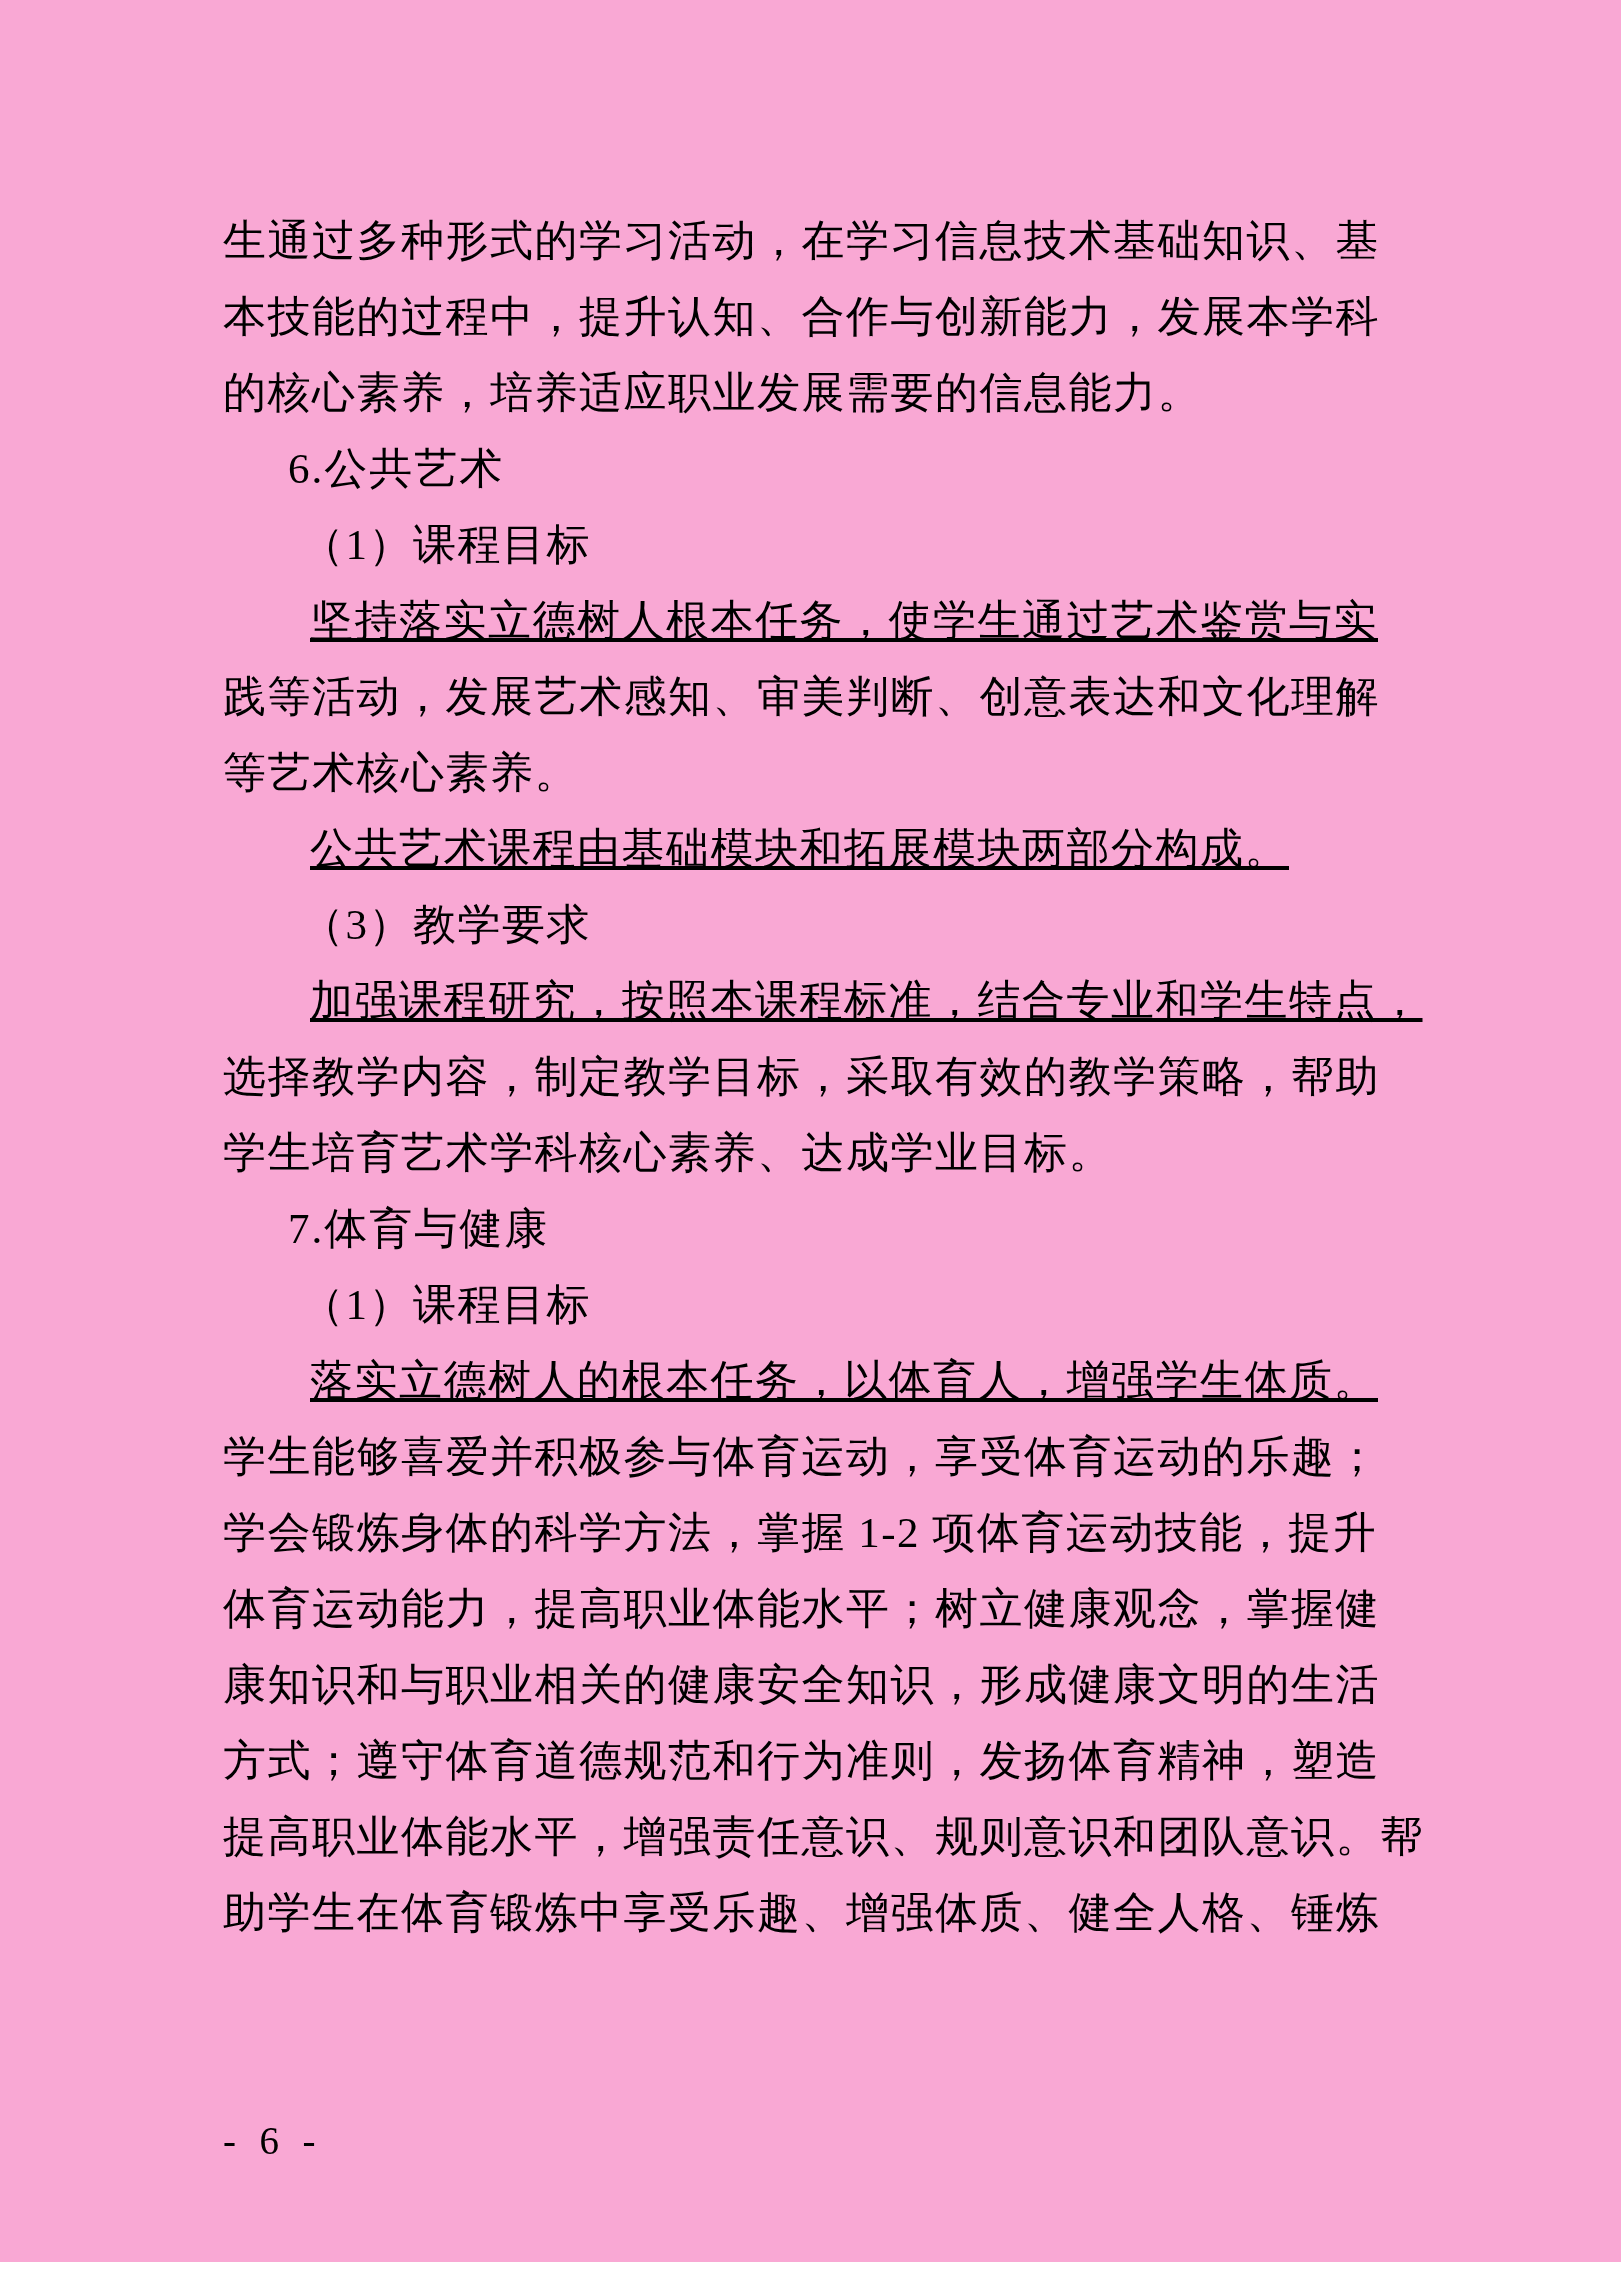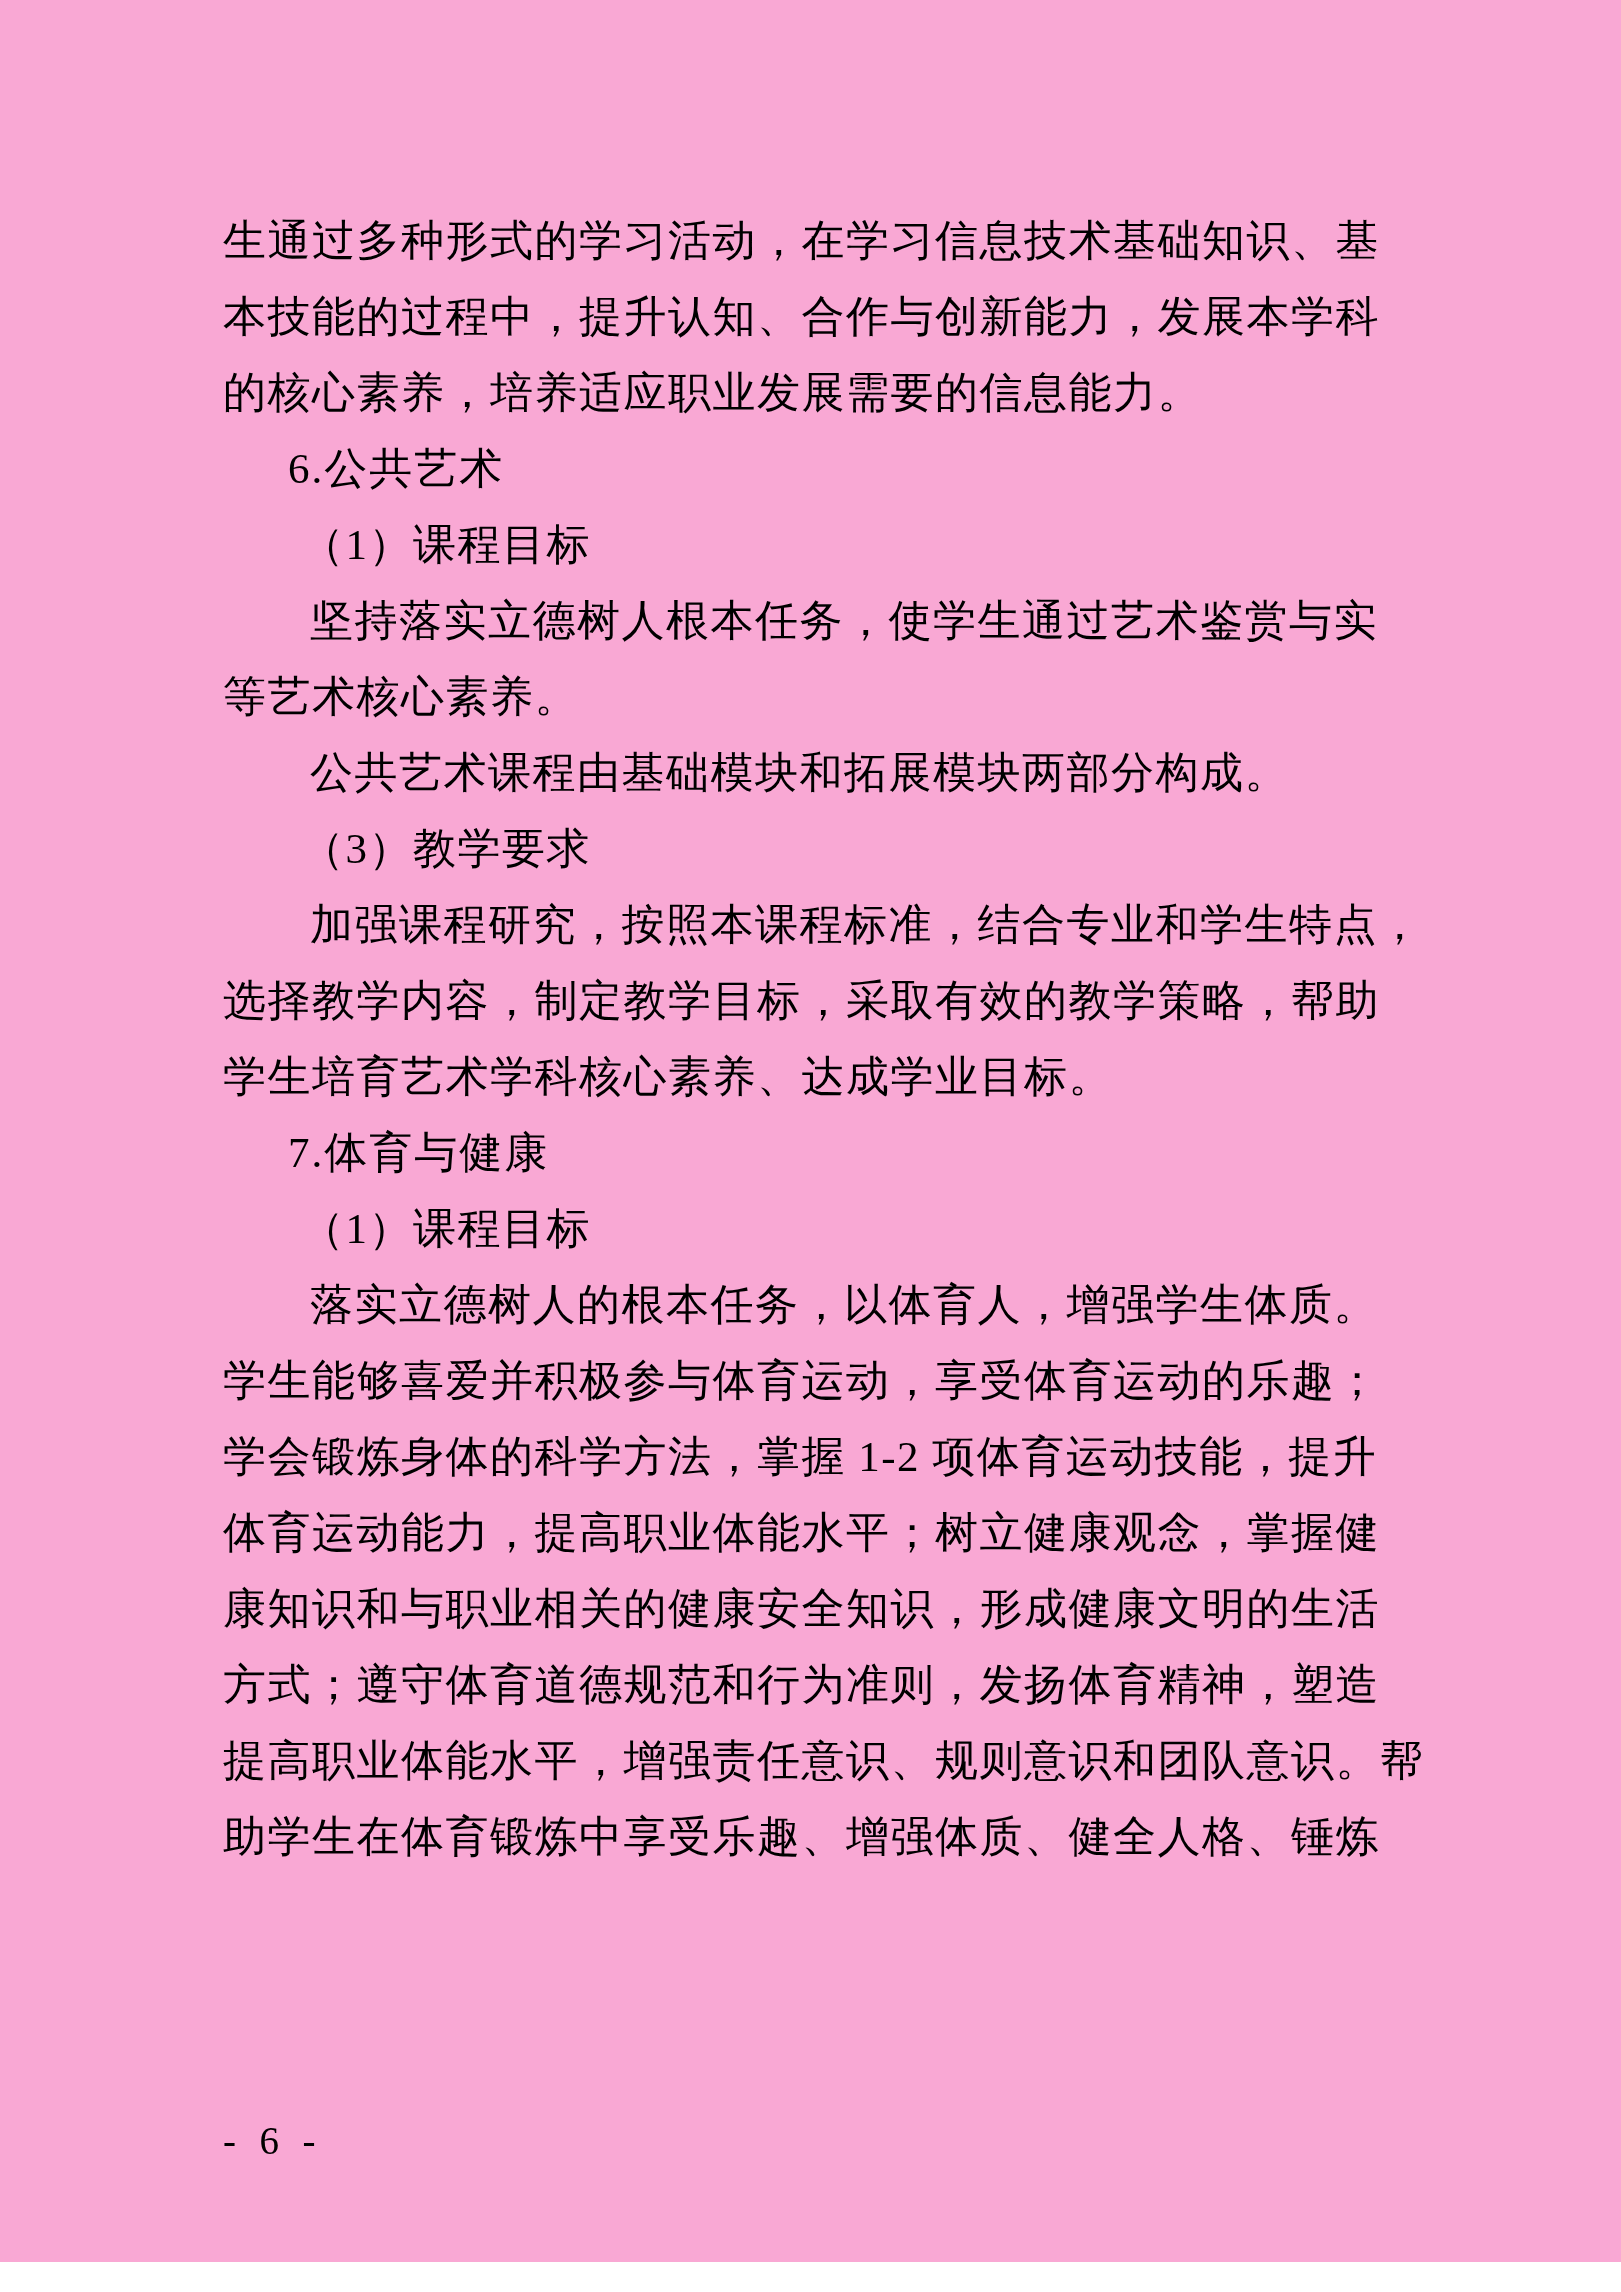--- a/index.html
+++ b/index.html
@@ -25,20 +25,21 @@
   .line {
     height: 76px;
     line-height: 76px;
     font-size: 43px;
     letter-spacing: 1.5px;
     white-space: nowrap;
     text-align: left;
   }
   .line.indent {
     text-indent: 87px;
+    text-decoration: underline;
   }
   .line.heading {
     font-weight: normal;
     text-indent: 65px;
     letter-spacing: 2px;
   }
   .line.subheading {
     text-indent: 78px;
   }
   .footer {
@@ -56,20 +57,21 @@
 <body>
 
 <div class="page">
   <div class="content" id="lines-container">
       <div class="line body">生通过多种形式的学习活动，在学习信息技术基础知识、基</div>
       <div class="line body">本技能的过程中，提升认知、合作与创新能力，发展本学科</div>
       <div class="line body">的核心素养，培养适应职业发展需要的信息能力。</div>
       <div class="line heading">6.公共艺术</div>
       <div class="line subheading">（1）课程目标</div>
       <div class="line body indent">坚持落实立德树人根本任务，使学生通过艺术鉴赏与实</div>
+      <div class="line body">践等活动，发展艺术感知、审美判断、创意表达和文化理解</div>
       <div class="line body">等艺术核心素养。</div>
       <div class="line body indent">公共艺术课程由基础模块和拓展模块两部分构成。</div>
       <div class="line subheading">（3）教学要求</div>
       <div class="line body indent">加强课程研究，按照本课程标准，结合专业和学生特点，</div>
       <div class="line body">选择教学内容，制定教学目标，采取有效的教学策略，帮助</div>
       <div class="line body">学生培育艺术学科核心素养、达成学业目标。</div>
       <div class="line heading">7.体育与健康</div>
       <div class="line subheading">（1）课程目标</div>
       <div class="line body indent">落实立德树人的根本任务，以体育人，增强学生体质。</div>
       <div class="line body">学生能够喜爱并积极参与体育运动，享受体育运动的乐趣；</div>

